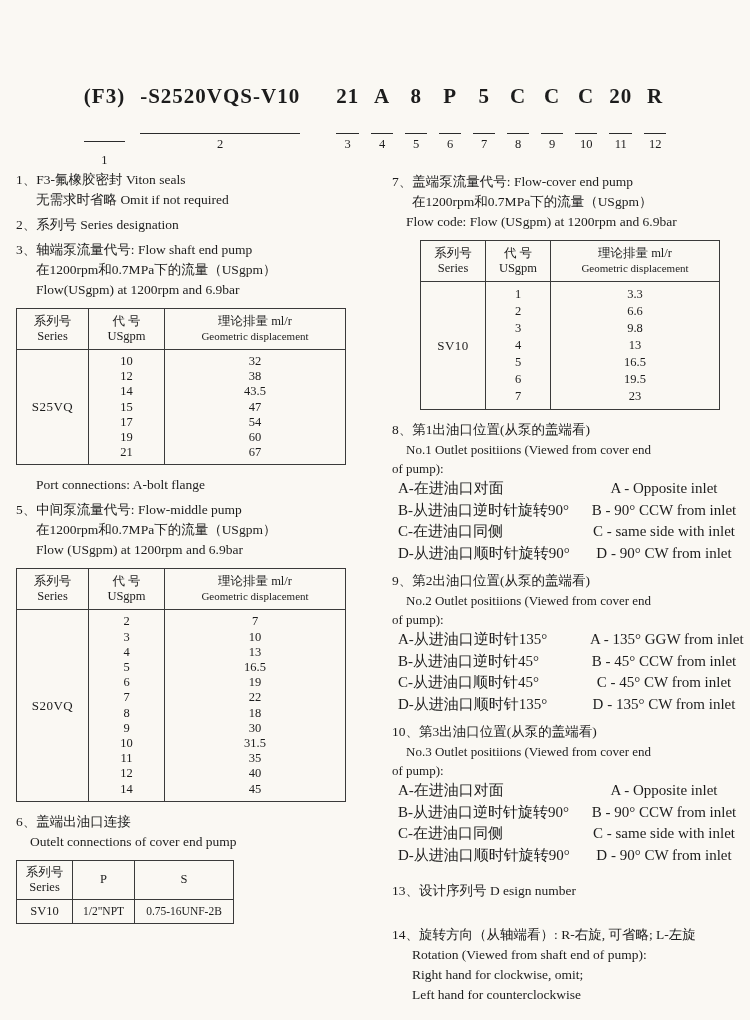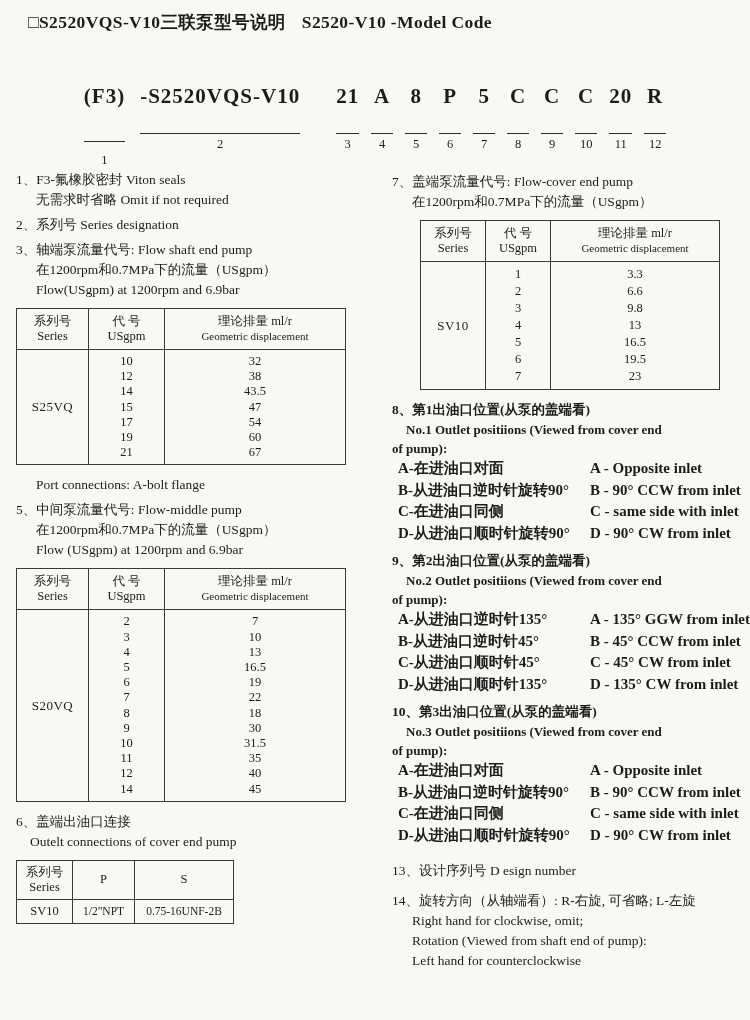--- a/index.html
+++ b/index.html
@@ -46,36 +46,33 @@
   .cell { text-align: center; line-height: 15.2px; }
   .w-cover .cell { line-height: 17px; }
   
   .ctable { border: 1.3px solid #3a3a3a; width: 218px; font-size: 12.5px; margin-top: 8px; }
   .crow { display: grid; grid-template-columns: 56px 62px 1fr; }
   .crow.chead { border-bottom: 1.3px solid #3a3a3a; }
   .cc { border-right: 1.3px solid #3a3a3a; text-align: center; padding: 4px 2px; line-height: 15px; display: flex; flex-direction: column; justify-content: center; }
   .cc:last-child { border-right: none; }
   .csmall { font-size: 11.5px; }
   
-  .outlet { margin-top: 7px; font-weight: bold; }
+  .outlet { margin-top: 7px; }
   .outlet .sub { font-size: 13px; line-height: 19px; white-space: nowrap; }
   .opt-row { display: flex; padding-left: 6px; line-height: 21.5px; font-size: 15px; white-space: nowrap; }
   .opt-cn { width: 192px; flex: none; }
-  .opt-en { flex: 1; }
+  .opt-en { flex: 1; text-align: center; }
   .item13 { margin-top: 15px; }
-  .item14 { margin-top: 10px; }
+  .item14 { margin-top: 24px; }
 </style>
 </head>
 <body>
 
 <div class="page">
 
-  <div class="doc-title">
-    <span>□S2520VQS-V10三联泵型号说明</span><span class="title-en">S2520-V10 -Model Code</span>
-  </div>
 
   <div class="code-block">
     <div class="code-row">
 
     <div class="code-seg">
         <div class="seg-text">(F3)</div>
         <div class="seg-line"></div>
         <div class="seg-num">1</div>
       </div>
         <div class="code-seg">
@@ -274,20 +271,21 @@
       </div>
     </div>
 
   </div>
 
   <div class="col-right">
 
     <div class="note">
       <div class="n-line">7、盖端泵流量代号: Flow-cover end pump</div>
       <div class="n-line indent1">在1200rpm和0.7MPa下的流量（USgpm）</div>
+      <div class="n-line indent2">Flow code:  Flow (USgpm) at 1200rpm  and 6.9bar</div>
     </div>
 
     <div class="ftable w-cover">
       <div class="thead">
         <div class="th">
           <div>系列号</div>
           <div>Series</div>
         </div>
         <div class="th">
           <div>代 号</div>
@@ -397,19 +395,19 @@
         </div>
         </div>
     </div>
 
     <div class="note item13">
       <div class="n-line">13、设计序列号 D esign number</div>
     </div>
 
     <div class="note item14">
       <div class="n-line">14、旋转方向（从轴端看）: R-右旋, 可省略; L-左旋</div>
+      <div class="n-line indent1">Rotation (Viewed from shaft end of pump):</div>
       <div class="n-line indent1">Right hand for clockwise, omit;</div>
-      <div class="n-line indent1">Rotation (Viewed from shaft end of pump):</div>
       <div class="n-line indent1">Left hand for counterclockwise</div>
     </div>
 
   </div>
 </div>
 
 </body></html>

